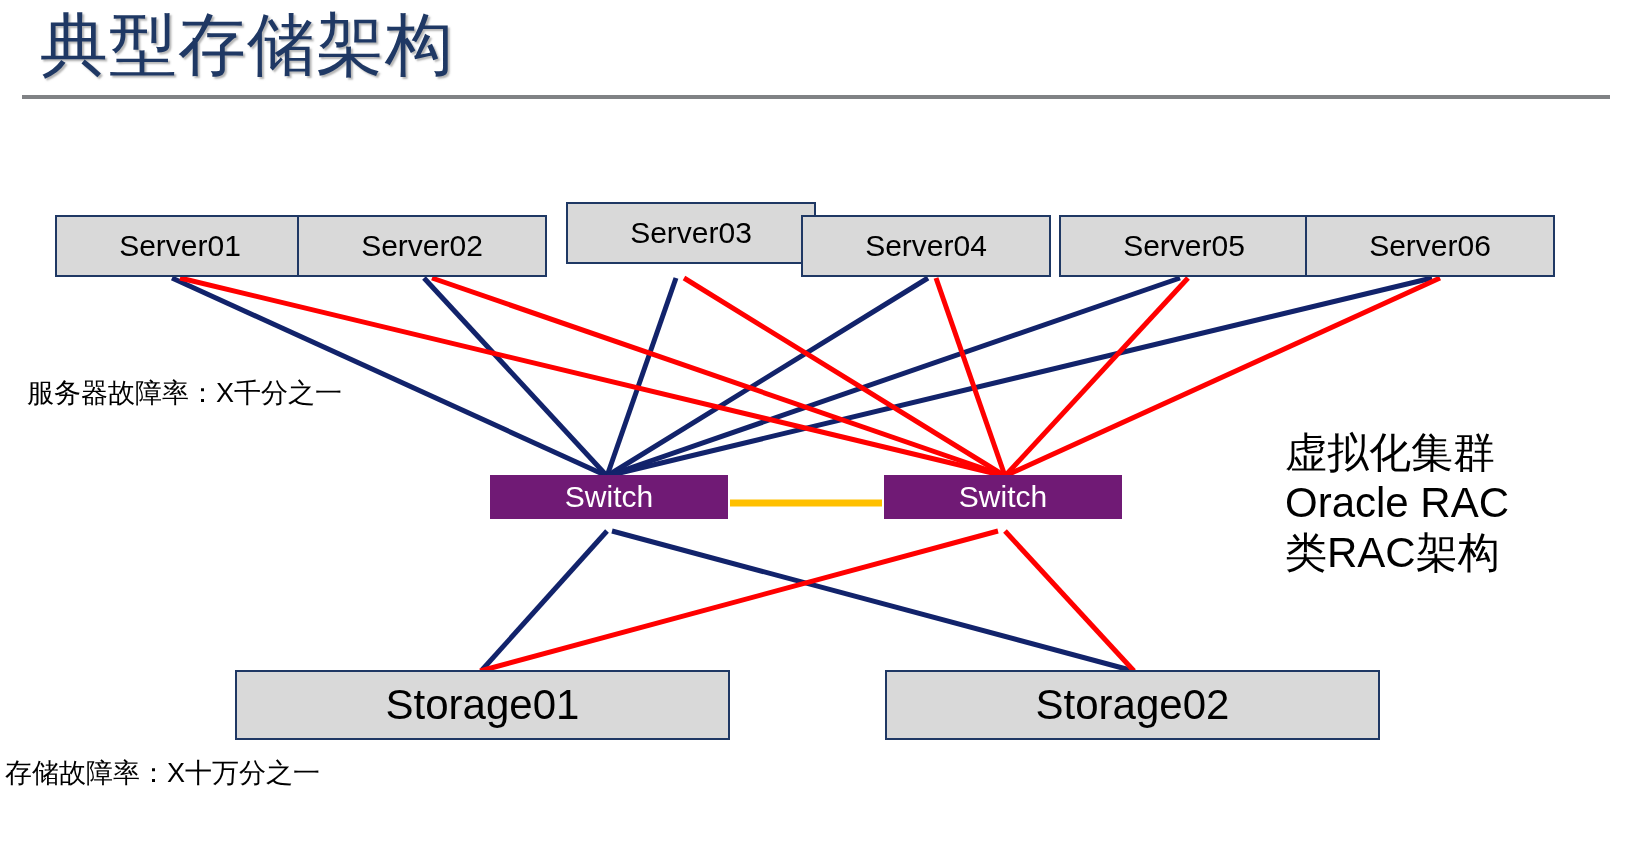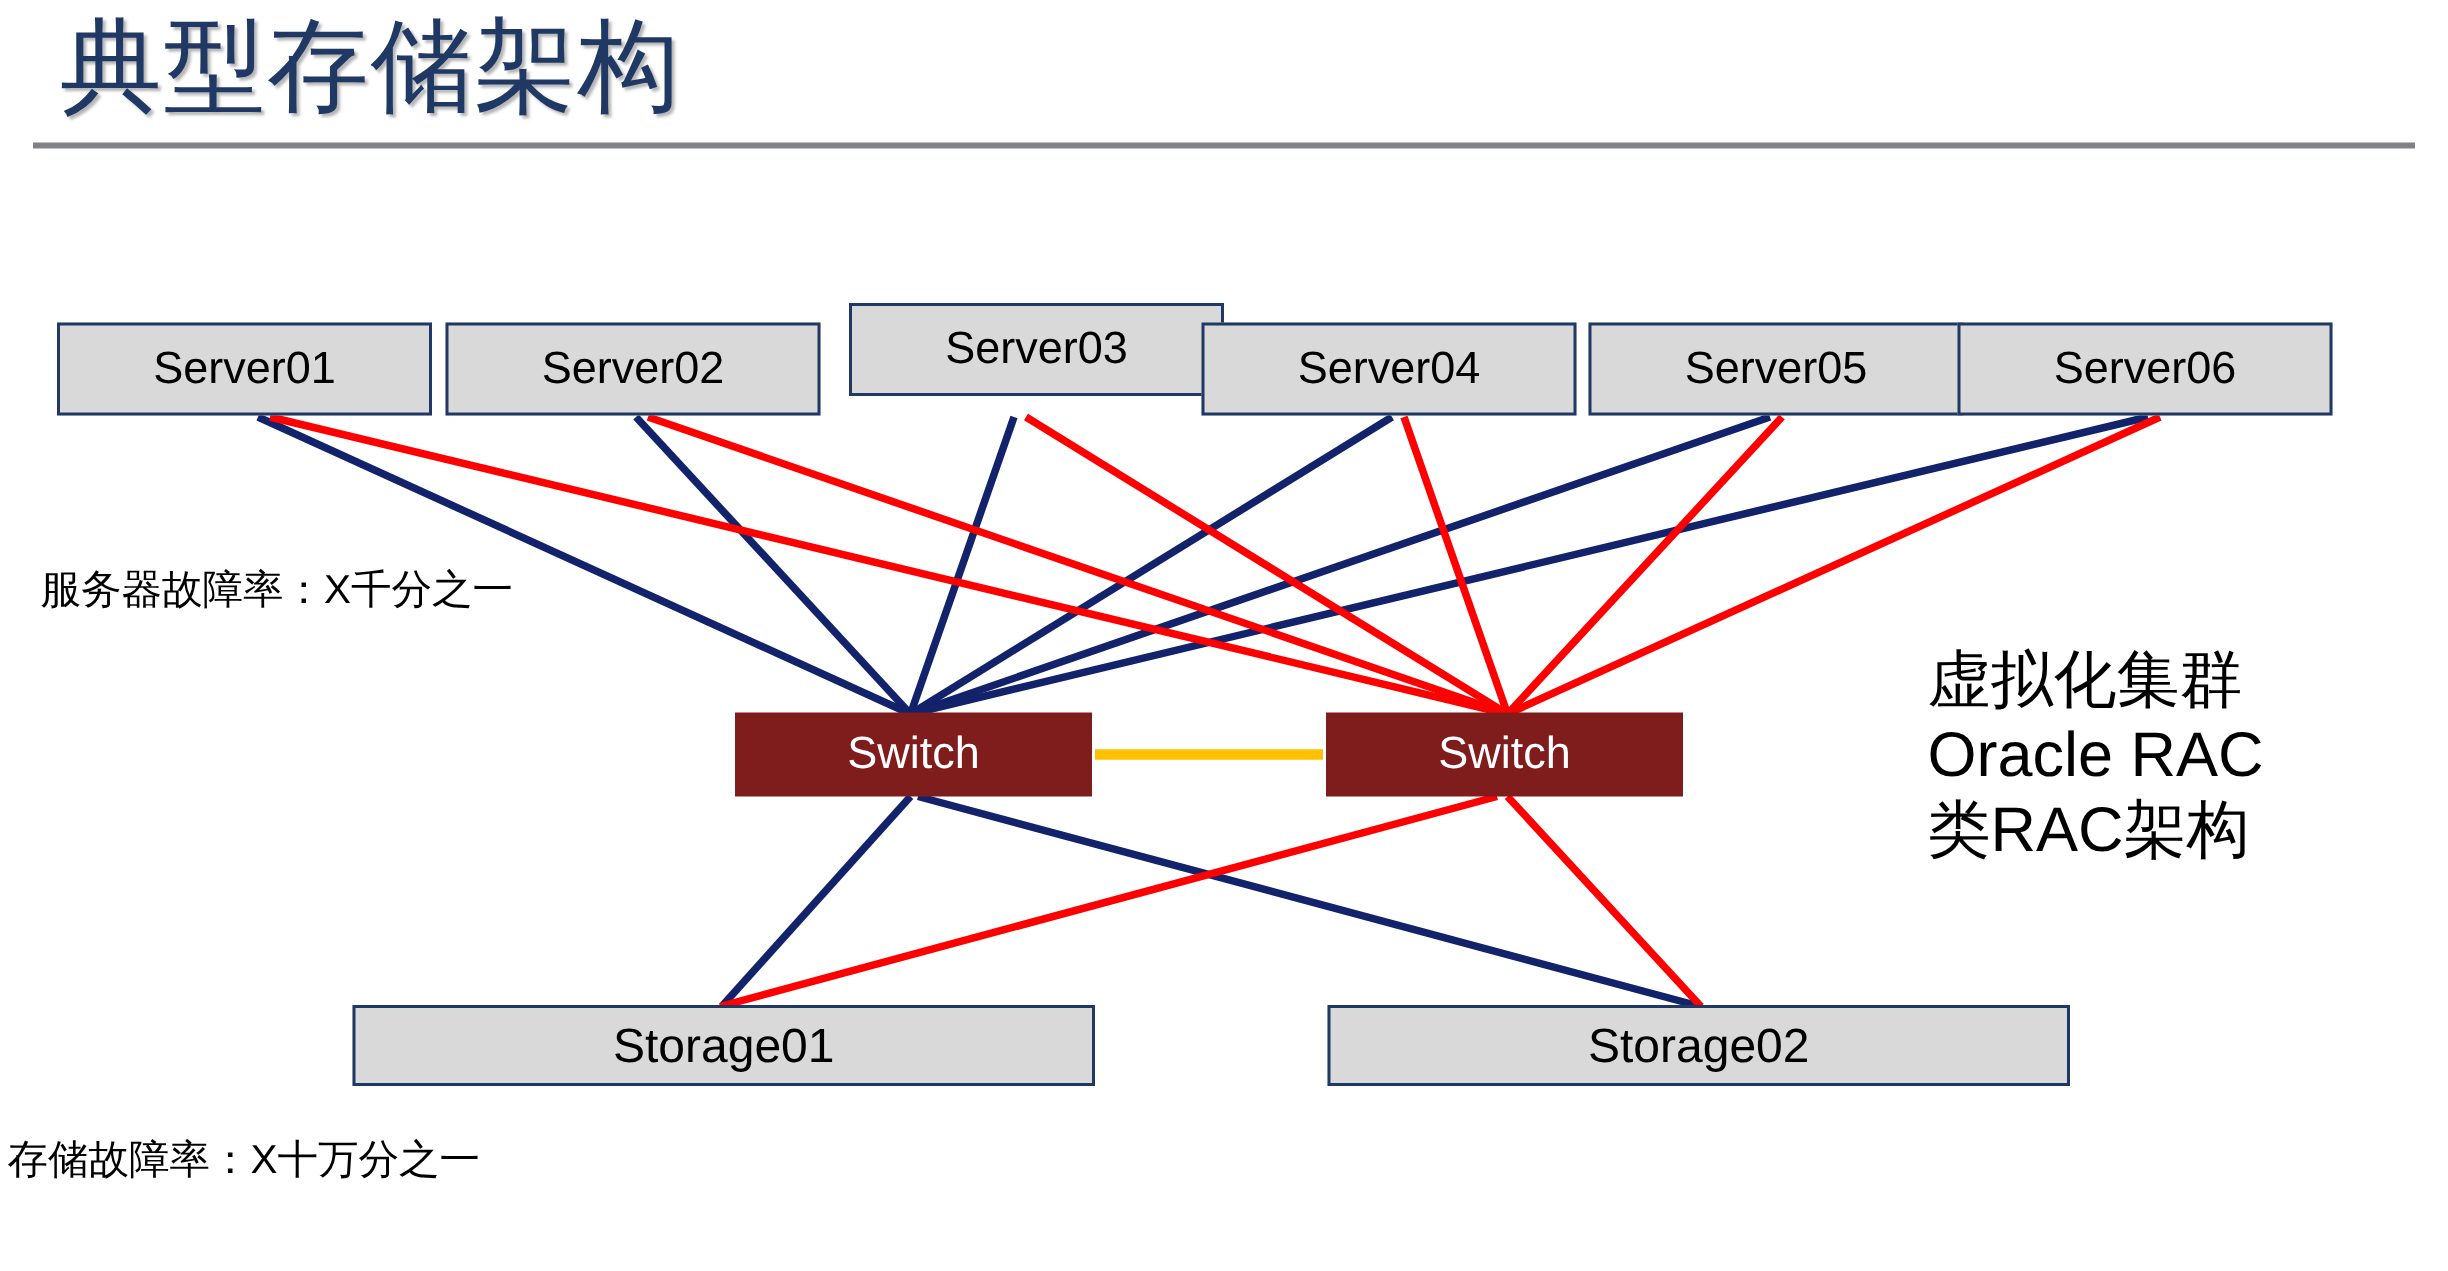--- a/index.html
+++ b/index.html
@@ -60,33 +60,33 @@
   }
   .server-box {
     background: #D9D9D9;
     border: 2px solid #1F3864;
     font-size: 30px;
     color: #000000;
     height: 62px;
     width: 250px;
   }
   .switch-box {
-    background: #7f1d1d;
+    background: #701a75;
     border: none;
     color: #ffffff;
     font-size: 30px;
-    height: 56px;
+    height: 44px;
     width: 238px;
   }
   .storage-box {
     background: #D9D9D9;
     border: 2px solid #1F3864;
-    font-size: 32px;
+    font-size: 42px;
     color: #000000;
-    height: 54px;
+    height: 70px;
   }
 
   
   .note {
     position: absolute;
     font-size: 27px;
     color: #000000;
     white-space: nowrap;
   }
   #right-note {
@@ -128,21 +128,21 @@
 
       <line x1="730" y1="503" x2="882" y2="503" stroke="#FFC000" stroke-width="7"></line>
 
       <line x1="607" y1="531" x2="482" y2="670" stroke="#12236B" stroke-width="5"></line>
       <line x1="612" y1="531" x2="1130" y2="670" stroke="#12236B" stroke-width="5"></line>
       <line x1="998" y1="531" x2="480" y2="671" stroke="#FF0000" stroke-width="5"></line>
       <line x1="1005" y1="531" x2="1134" y2="671" stroke="#FF0000" stroke-width="5"></line>
     </g>
   </svg>
 
-  <div class="node server-box" style="left:38px;  top:215px;">
+  <div class="node server-box" style="left:55px;  top:215px;">
     <span>Server01</span>
   </div>
   <div class="node server-box" style="left:297px; top:215px;">
     <span>Server02</span>
   </div>
   <div class="node server-box" style="left:549px; top:202px;margin-left:17px;">
     <span>Server03</span>
   </div>
   <div class="node server-box" style="left:801px; top:215px;">
     <span>Server04</span>

